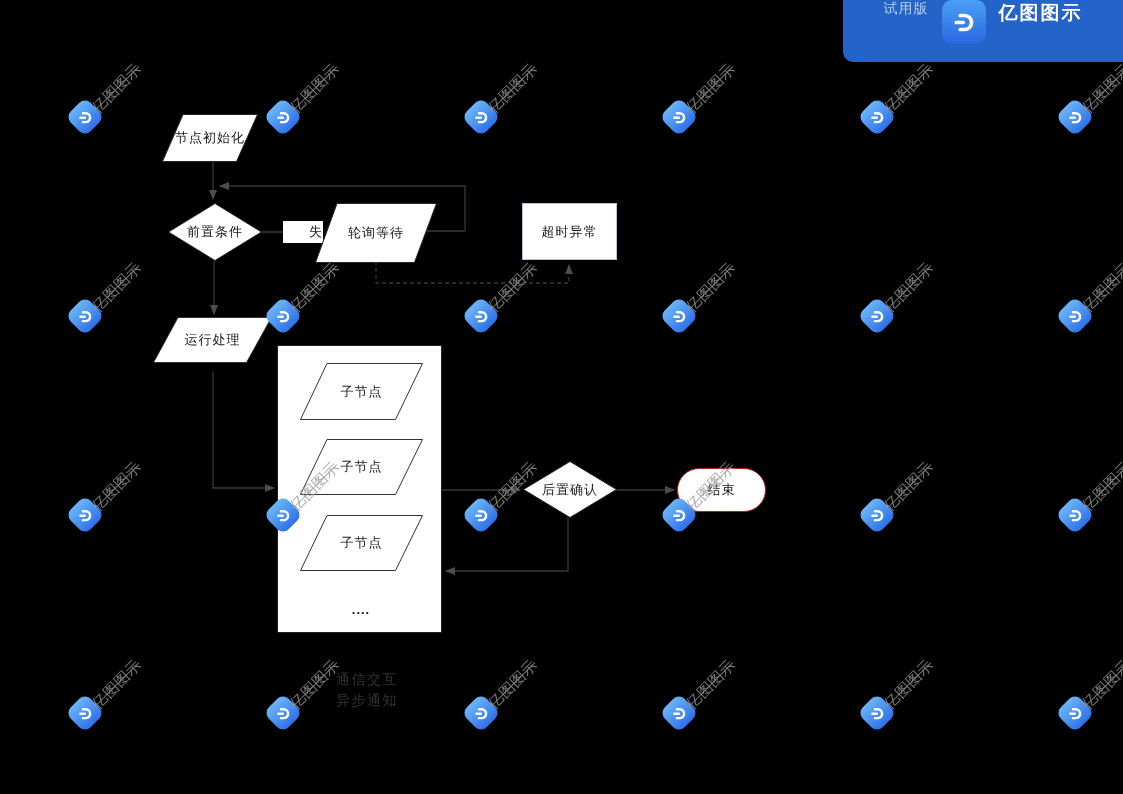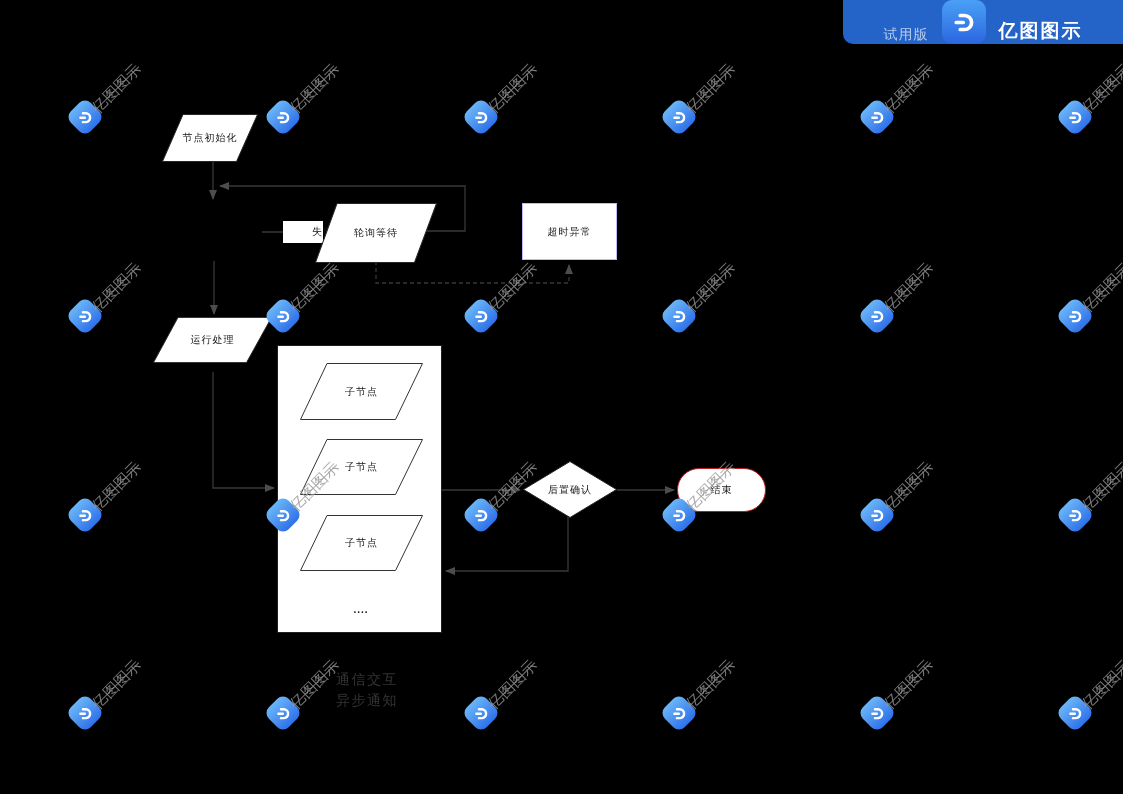--- a/index.html
+++ b/index.html
@@ -5,21 +5,21 @@
   html,body{margin:0;padding:0;background:#000;}
   *{box-sizing:border-box;font-family:"Liberation Sans","DejaVu Sans",sans-serif;}
   #canvas{position:relative;width:1123px;height:794px;background:#000;overflow:hidden;}
 
   
   #connectors{position:absolute;left:0;top:0;z-index:1;}
 
   
   .node{position:absolute;z-index:2;display:flex;align-items:center;justify-content:center;}
   .node svg.shape{position:absolute;inset:0;width:100%;height:100%;}
-  .node .lbl{position:relative;z-index:1;font-size:10px;color:#161616;letter-spacing:1px;white-space:nowrap;}
+  .node .lbl{position:relative;z-index:1;font-size:13px;color:#161616;letter-spacing:1px;white-space:nowrap;}
   .rect-node{background:#fff;border:1px solid #c4b5fd;}
   .stadium{background:#fff;border:1px solid #b91c1c;border-radius:22px;}
   .plain-label{background:#fff;}
   .container-box{background:#fff;border:1px solid #202020;}
   .ellipsis-node{background:transparent;}
 
   
   .legend-text{position:absolute;z-index:2;font-size:14px;color:#333;letter-spacing:1.5px;white-space:nowrap;}
 
   
@@ -27,23 +27,23 @@
   .wm{position:absolute;width:0;height:0;}
   .wm-logo{position:absolute;left:-14px;top:-14px;width:28px;height:28px;transform:rotate(45deg);
            border-radius:8px;background:linear-gradient(90deg,#6ab5f8 0%,#2e71ea 100%);
            display:flex;align-items:center;justify-content:center;}
   .wm-logo svg{width:17px;height:17px;transform:rotate(-45deg);}
   .wm-text{position:absolute;left:10px;top:-16px;transform:rotate(-45deg);transform-origin:0 50%;
            color:rgba(150,150,150,0.8);font-size:15px;letter-spacing:0.5px;
            text-decoration:line-through;white-space:nowrap;}
 
   
-  #trial-banner{position:absolute;right:0;top:0;width:280px;height:44px;z-index:5;
+  #trial-banner{position:absolute;right:0;top:0;width:280px;height:62px;z-index:5;
                 background:#2463c8;border-radius:0 0 0 10px;
-                display:flex;align-items:flex-end;justify-content:center;gap:13px;}
+                display:flex;align-items:flex-start;justify-content:center;gap:13px;}
   #trial-banner .trial-label{color:#b7cdf0;font-size:14px;letter-spacing:1px;}
   #trial-banner .app-icon{width:44px;height:44px;border-radius:10px;
                 background:linear-gradient(180deg,#4aa0f6 0%,#2b66e0 100%);
                 display:flex;align-items:center;justify-content:center;}
   #trial-banner .app-icon svg{width:27px;height:27px;}
   #trial-banner .app-name{color:#fff;font-size:19px;font-weight:bold;letter-spacing:2px;}
 </style>
 </head>
 <body>
 
@@ -72,20 +72,26 @@
 
   <div class="node container-box" style="left:277px;top:345px;width:165px;height:288px;"></div>
 
   <div class="node" style="left:162px;top:114px;width:96px;height:48px;">
     <svg class="shape" viewBox="0 0 96 48" preserveAspectRatio="none">
         <polygon points="21,0.5 95.5,0.5 74.5,47.5 0.5,47.5" fill="#ffffff" stroke="#262626"></polygon>
       </svg>
     <span class="lbl">节点初始化</span>
   </div>
 
+  <div class="node" style="left:168px;top:203px;width:94px;height:58px;">
+    <svg class="shape" viewBox="0 0 94 58" preserveAspectRatio="none">
+        <polygon points="47,0.5 93.5,29 47,57.5 0.5,29" fill="#ffffff" stroke="#262626"></polygon>
+      </svg>
+    <span class="lbl">前置条件</span>
+  </div>
 
   <div class="node plain-label" style="left:283px;top:221px;width:34px;height:22px;padding-left:40px;">
     <span class="lbl">失败</span>
   </div>
 
   <div class="node" style="left:315px;top:203px;width:122px;height:60px;">
     <svg class="shape" viewBox="0 0 122 57" preserveAspectRatio="none">
         <polygon points="22,0.5 121.5,0.5 99.5,56.5 0.5,56.5" fill="#ffffff" stroke="#262626"></polygon>
       </svg>
     <span class="lbl">轮询等待</span>

